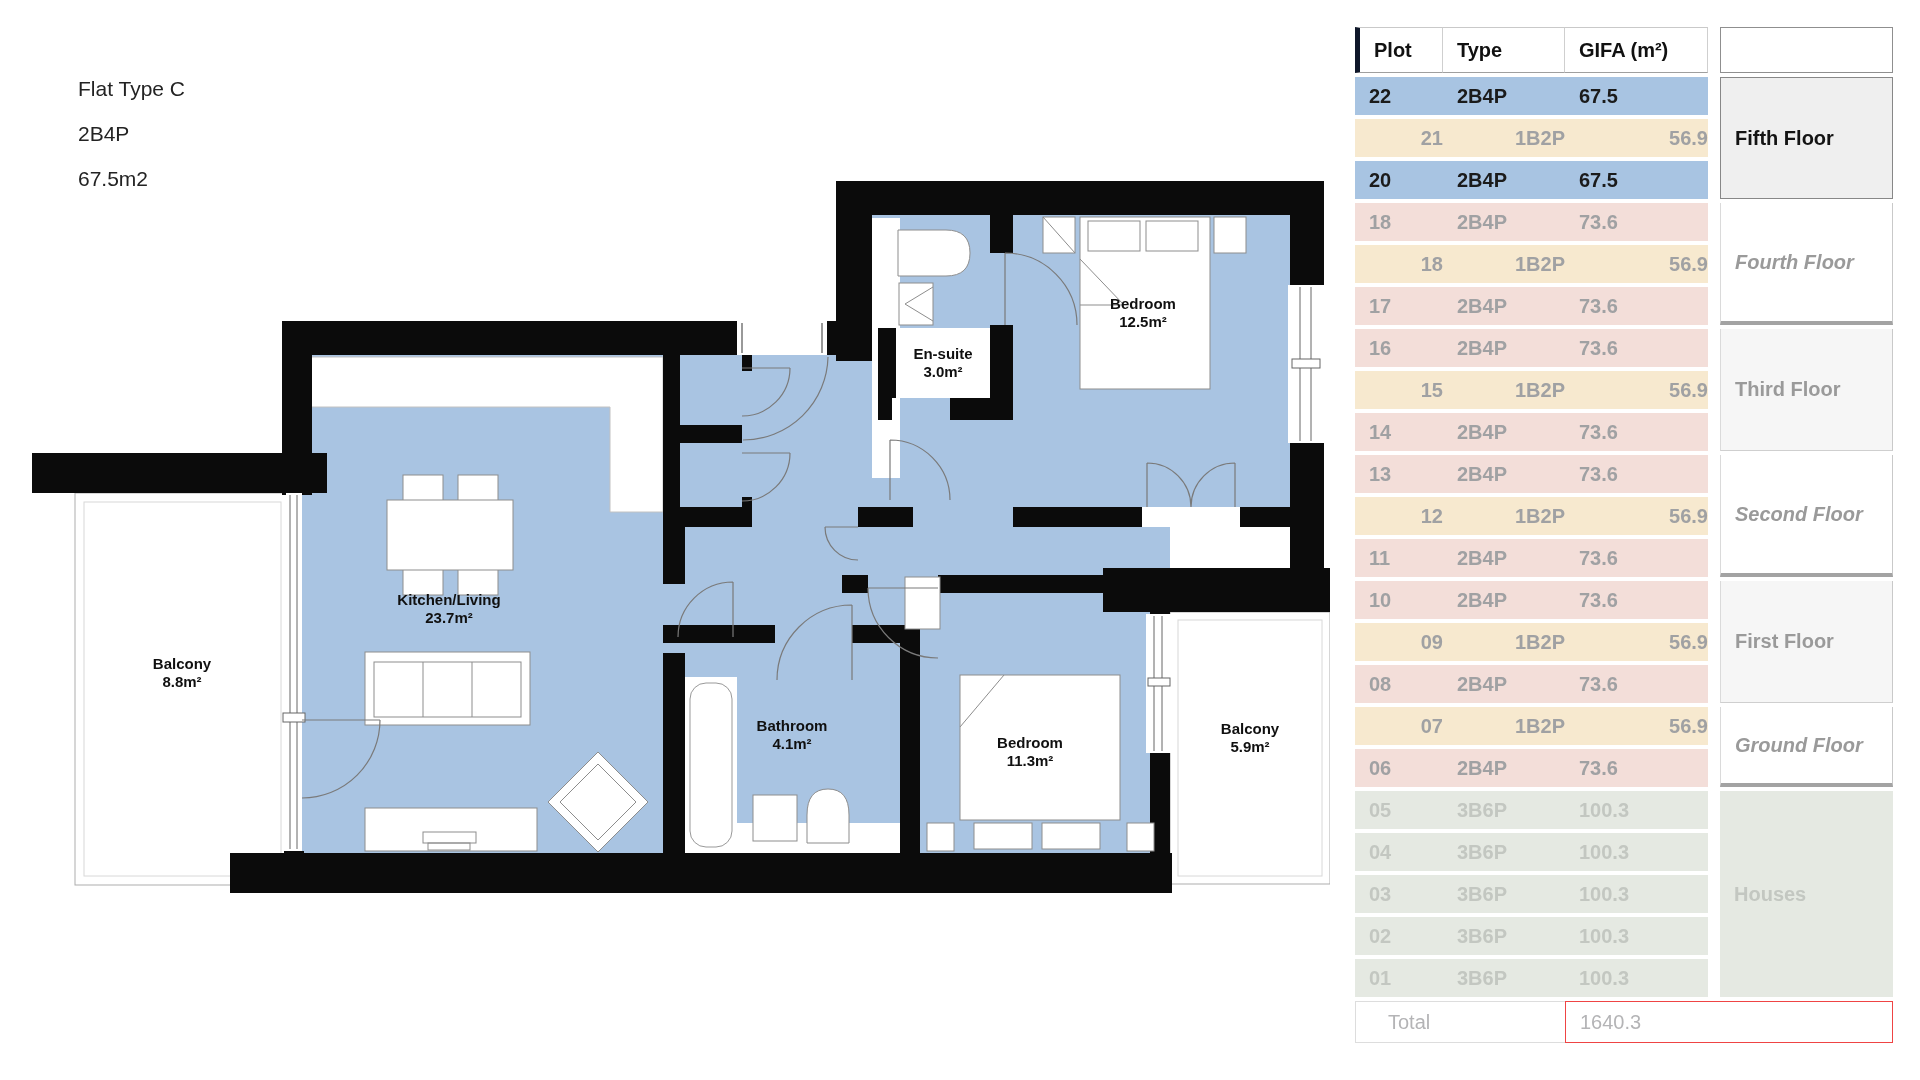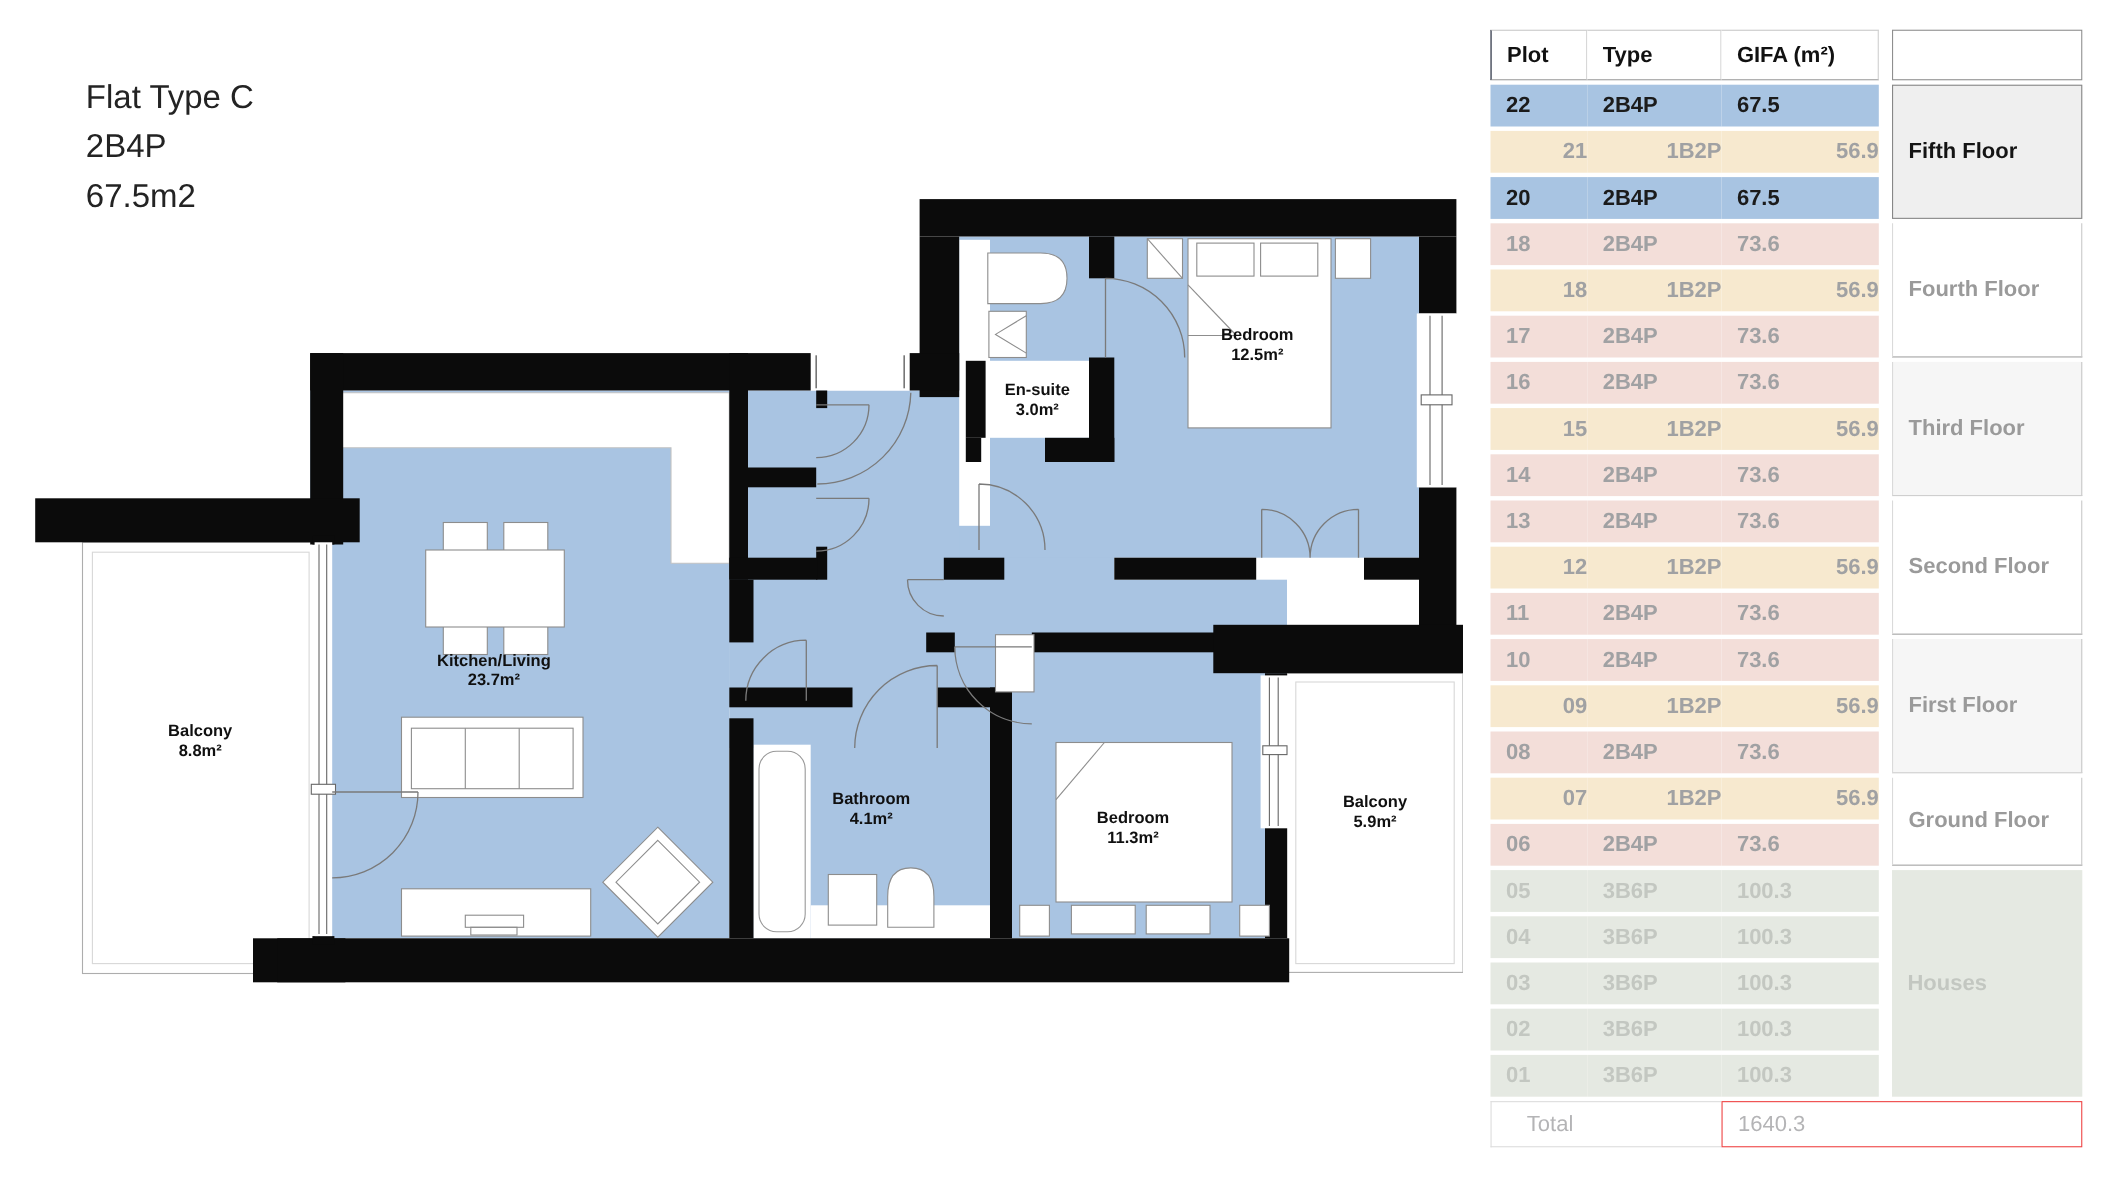--- a/index.html
+++ b/index.html
@@ -1,55 +1,55 @@
 <!DOCTYPE html>
 <html style="--row-blue: #a8c4e2; --row-cream: #f7e9cf; --row-pink: #f3ded9; --row-green: #e5e9e2; --floor-selected-bg: #efefef; --floor-gray-bg: #f6f6f6; --plan-floor: #a9c4e2; --plan-wall: #0b0b0b; --text-dark: #1b1b1b; --text-dim: #a0a1a3; --text-faint: #c3c7c1;"><head>
 <meta charset="utf-8">
 <style>
   html,body{margin:0;padding:0;background:#fff;}
   body{width:1920px;height:1080px;position:relative;overflow:hidden;
        font-family:"Liberation Sans", sans-serif;}
 
   
   .title-block{position:absolute;left:78px;top:66px;color:#232323;
-    font-size:30px;line-height:45px;font-weight:400;}
+    font-size:21px;line-height:45px;font-weight:400;}
 
   
   .plan-wrap{position:absolute;left:30px;top:175px;width:1300px;height:730px;}
   svg text.plabel{font-family:"Liberation Sans",sans-serif;font-size:15px;
     font-weight:bold;fill:#101010;text-anchor:middle;}
   .floorfill{fill:var(--plan-floor,#a9c4e2);}
   .wall{fill:var(--plan-wall,#0b0b0b);}
   .furn{fill:#ffffff;stroke:#8d8d8d;stroke-width:1;}
   .thin{fill:none;stroke:#8d8d8d;stroke-width:1;}
   .arc{fill:none;stroke:#7a7a7a;stroke-width:1.2;}
   .wroom{fill:#ffffff;}
 
   
   .plots{position:absolute;left:1355px;top:23px;border-collapse:separate;
     border-spacing:0 4px;font-size:20px;font-weight:700;color:#1b1b1b;}
   .plots th,.plots td{padding:0 0 0 14px;text-align:left;vertical-align:middle;
     white-space:nowrap;}
   .plots th{height:44px;background:#fff;color:#111;
     border-top:1px solid #c9c9c9;border-bottom:1px solid #9f9f9f;
     border-right:1px solid #cfcfcf;}
-  .plots th:first-child{border-left:1px solid #0f172a;}
+  .plots th:first-child{border-left:5px solid #0f172a;}
   .plots th.sp-h{border:none;background:transparent;padding:0;}
   .plots th.fl-h{border:1px solid #8f8f8f;}
   .plots td.c{height:38px;}
   .plots td.sp{padding:0;background:transparent;}
   td.blue{background:var(--row-blue,#a8c4e2);color:var(--text-dark,#1b1b1b);}
   td.cream{background:var(--row-cream,#f7e9cf);color:var(--text-dim,#a0a1a3);text-align:right;}
   td.pink{background:var(--row-pink,#f3ded9);color:var(--text-dim,#a0a1a3);}
   td.green{background:var(--row-green,#e5e9e2);color:var(--text-faint,#c3c7c1);}
   td.fl{font-weight:700;padding-left:14px;}
   td.fl.sel{background:var(--floor-selected-bg,#efefef);color:#141414;
     border:1px solid #878787;}
   td.fl.w{background:#ffffff;color:#9a9a9a;border-left:1px solid #dadada;
-    border-right:1px solid #c9c9c9;border-bottom:1px solid #a3a3a3;}
+    border-right:1px solid #c9c9c9;border-bottom:4px solid #a3a3a3;font-style:italic;}
   td.fl.g{background:var(--floor-gray-bg,#f6f6f6);color:#9a9a9a;
     border-left:1px solid #dadada;border-right:1px solid #c9c9c9;
     border-bottom:1px solid #cfcfcf;}
   td.fl.houses{background:var(--row-green,#e5e9e2);color:var(--text-faint,#c3c7c1);margin-top:16px;}
   td.tl{height:40px;background:#fff;color:#b4b4b6;font-weight:400;
     border:1px solid #ddd;border-right:none;padding-left:32px;}
   td.tv{height:40px;background:#fff;color:#b4b4b6;font-weight:400;
     border:1px solid #ef4444;}
 </style>
 </head>

